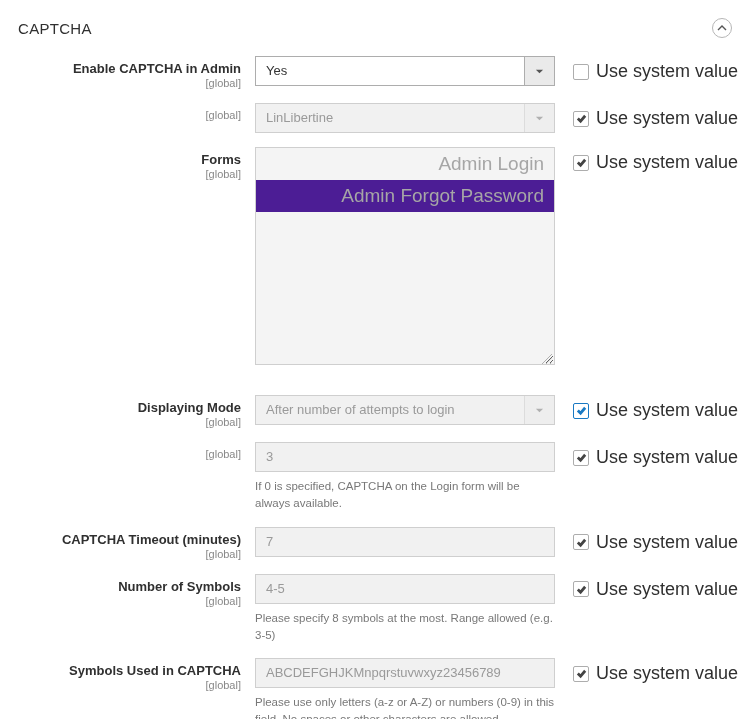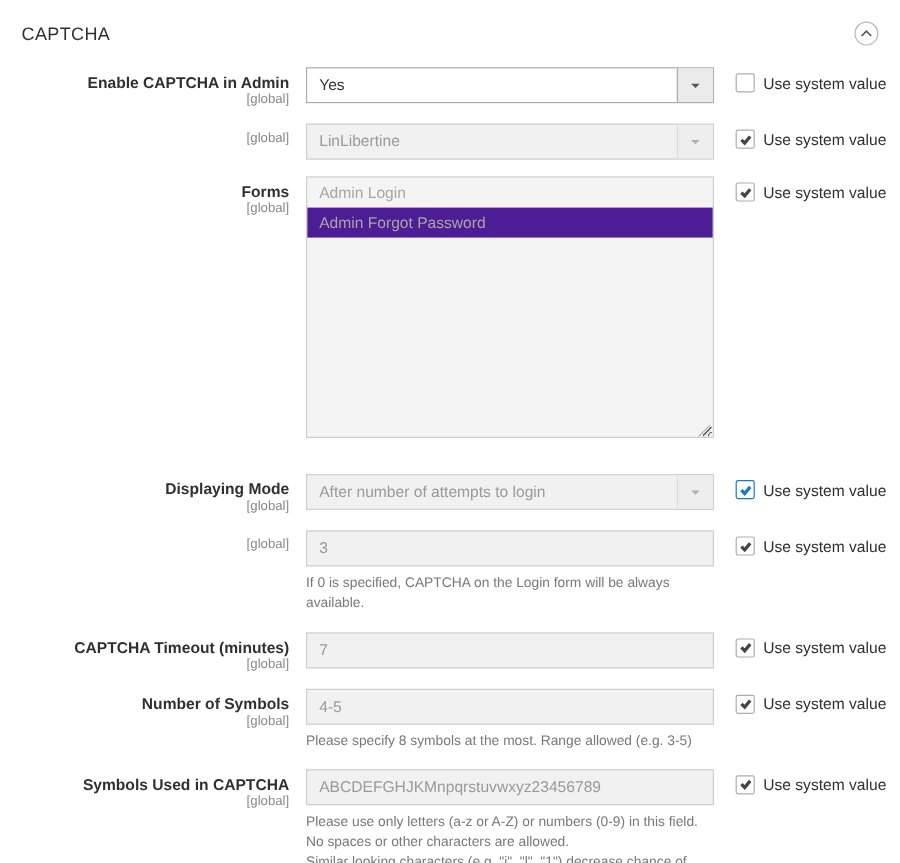--- a/index.html
+++ b/index.html
@@ -6,52 +6,52 @@
 body { font-family: -apple-system, BlinkMacSystemFont, "Segoe UI", Arial, sans-serif; font-size: 13px; color: #333; background: #fff; width: 750px; padding: 10px; }
 .section-header { display: flex; align-items: center; justify-content: space-between; padding: 8px 8px 18px 8px; }
 .section-title { font-size: 15px; font-weight: 400; color: #303030; letter-spacing: 0.3px; }
 .collapse-btn { width: 20px; height: 20px; border: 1px solid #b6b6b6; border-radius: 50%; display: flex; align-items: center; justify-content: center; cursor: pointer; background: #fff; }
 .collapse-btn svg { width: 10px; height: 10px; }
 
 .row { display: flex; align-items: flex-start; margin-bottom: 14px; }
 .label-col { width: 245px; text-align: right; padding-right: 14px; padding-top: 5px; }
 .label-main { font-weight: 600; color: #303030; font-size: 13px; }
 .label-sub { font-size: 11px; color: #888; margin-top: 1px; }
-.input-col { width: 340px; }
+.input-col { width: 300px; }
 .chk-col { padding-left: 18px; padding-top: 5px; display: flex; align-items: center; gap: 7px; }
 
 
 .select { display: flex; border: 1px solid #adadad; background: #fff; height: 30px; }
 .select.disabled { background: #f1f1f1; color: #9a9a9a; border-color: #cfcfcf; }
 .select .sel-text { flex: 1; padding: 6px 10px; font-size: 13px; }
 .select .sel-arrow { width: 30px; display: flex; align-items: center; justify-content: center; border-left: 1px solid #adadad; background: #eaeaea; }
 .select.disabled .sel-arrow { border-left-color: #dcdcdc; background: #eee; }
 .select .sel-arrow svg { width: 9px; height: 9px; fill: #555; }
 .select.disabled .sel-arrow svg { fill: #b0b0b0; }
 
 
 .multiselect { border: 1px solid #cfcfcf; background: #f4f4f4; height: 218px; padding: 0; position: relative; resize: both; overflow: hidden; }
-.multiselect .opt { padding: 5px 10px; font-size: 13px; color: #a6a6a6; }
+.multiselect .opt { padding: 5px 10px; font-size: 19px; color: #a6a6a6; text-align: right; }
 .multiselect .opt.alt { background: #4c1d95; }
 .resize-grip { position: absolute; right: 2px; bottom: 2px; width: 10px; height: 10px; }
 .resize-grip svg { width: 10px; height: 10px; }
 
 
 .text-input { border: 1px solid #cfcfcf; background: #f1f1f1; height: 30px; padding: 6px 10px; font-size: 13px; color: #9a9a9a; width: 100%; }
 
 
 .help { font-size: 11.5px; color: #787878; margin-top: 6px; line-height: 1.5; }
 
 
 .chk { width: 16px; height: 16px; border: 1px solid #adadad; border-radius: 2px; display: flex; align-items: center; justify-content: center; background: #fff; cursor: pointer; }
 .chk.checked svg { display: block; }
 .chk svg { display: none; width: 11px; height: 11px; stroke: #444; stroke-width: 3; fill: none; }
 .chk.hl { border-color: #1979c3; }
 .chk.hl svg { stroke: #1979c3; }
-.chk-label { font-size: 13px; color: #303030; }
+.chk-label { font-size: 18px; color: #303030; }
 
 .row.forms { margin-bottom: 30px; }
 </style>
 </head>
 <body>
 
 <div class="section-header">
   <span class="section-title">CAPTCHA</span>
   <span class="collapse-btn">
     <svg viewBox="0 0 10 10">

